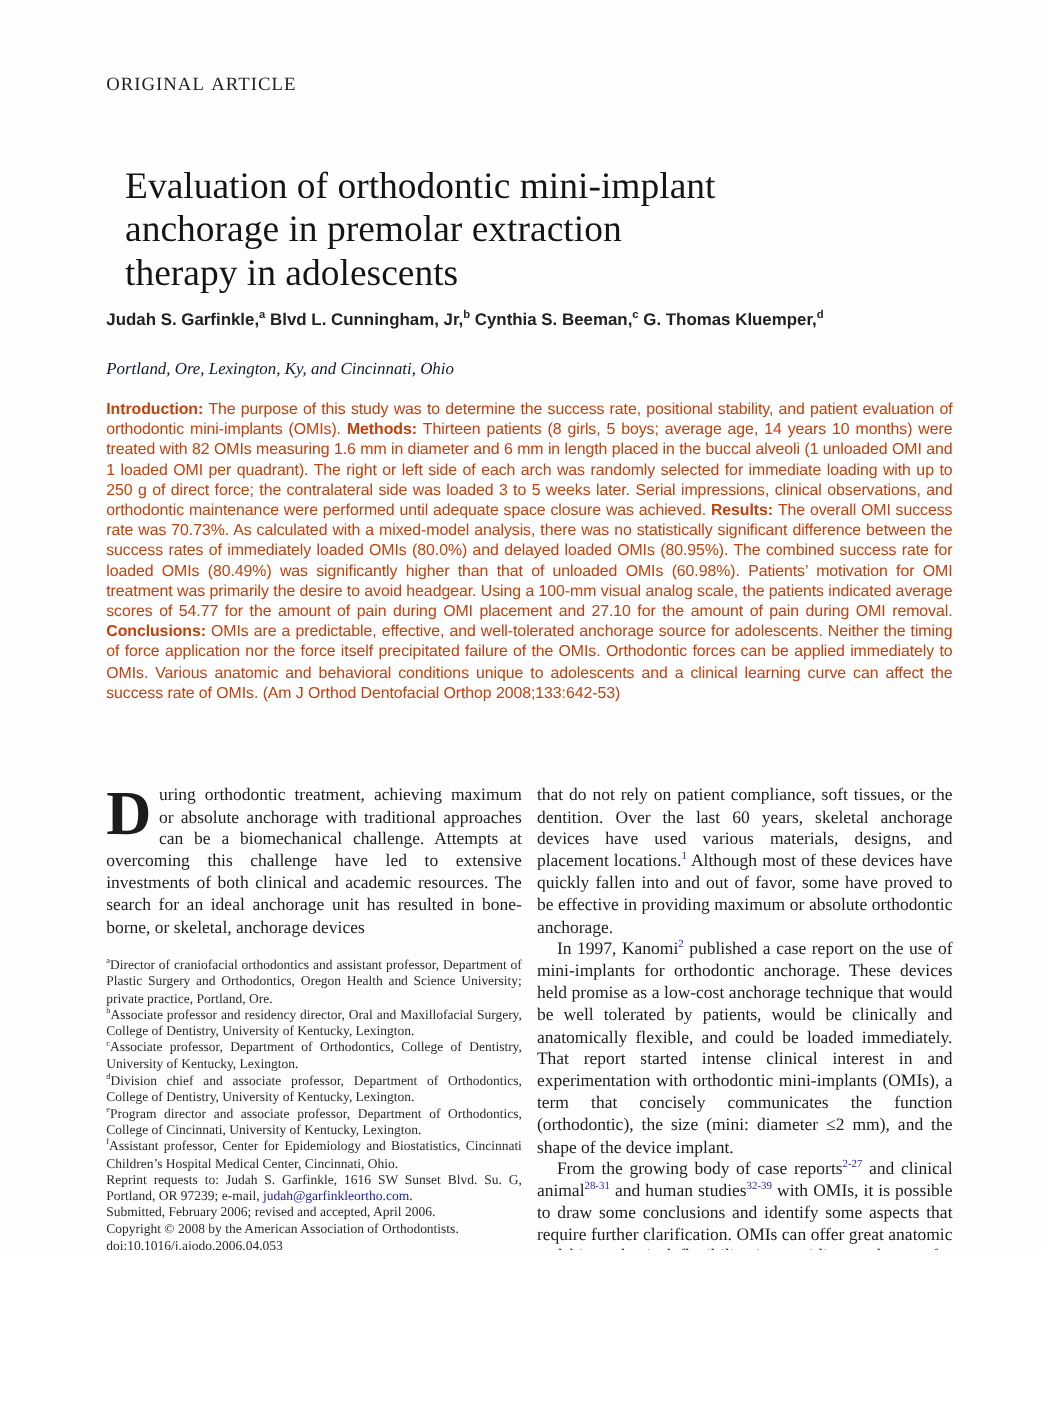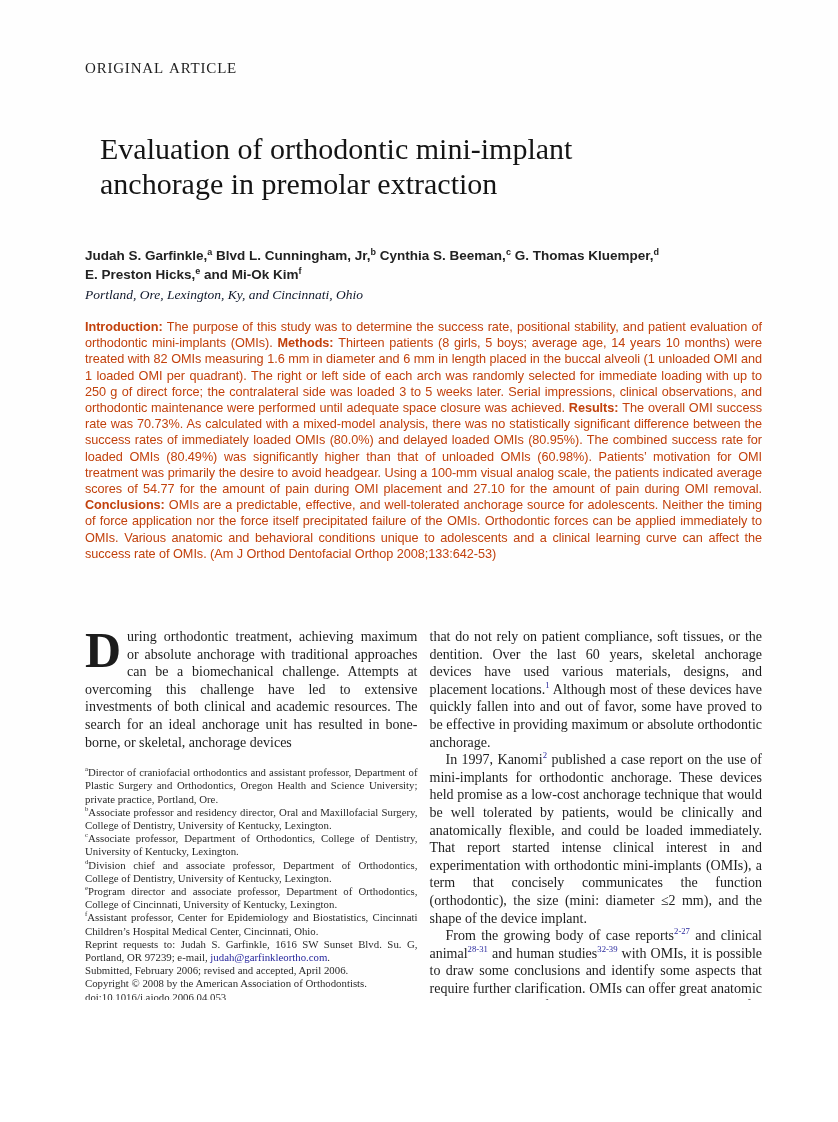--- a/index.html
+++ b/index.html
@@ -70,25 +70,25 @@
 </head>
 <body>
 
 <div class="page">
 
   <div class="eyebrow">ORIGINAL ARTICLE</div>
 
   <h1 class="title">
     <div>Evaluation of orthodontic mini-implant</div>
     <div>anchorage in premolar extraction</div>
+    <div>therapy in adolescents</div>
   </h1>
 
   <div class="authors">
     <div><span>Judah S. Garfinkle,</span><sup>a</sup><span> Blvd L. Cunningham, Jr,</span><sup>b</sup><span> Cynthia S. Beeman,</span><sup>c</sup><span> G. Thomas Kluemper,</span><sup>d</sup></div>
-    <div><span>E. Preston Hicks,</span><sup>e</sup><span> and Mi-Ok Kim</span><sup>f</sup></div>
   </div>
 
   <div class="location">Portland, Ore, Lexington, Ky, and Cincinnati, Ohio</div>
 
   <div class="abstract"><span class="b">Introduction: </span><span>The purpose of this study was to determine the success rate, positional stability, and patient evaluation of orthodontic mini-implants (OMIs). </span><span class="b">Methods: </span><span>Thirteen patients (8 girls, 5 boys; average age, 14 years 10 months) were treated with 82 OMIs measuring 1.6 mm in diameter and 6 mm in length placed in the buccal alveoli (1 unloaded OMI and 1 loaded OMI per quadrant). The right or left side of each arch was randomly selected for immediate loading with up to 250 g of direct force; the contralateral side was loaded 3 to 5 weeks later. Serial impressions, clinical observations, and orthodontic maintenance were performed until adequate space closure was achieved. </span><span class="b">Results: </span><span>The overall OMI success rate was 70.73%. As calculated with a mixed-model analysis, there was no statistically significant difference between the success rates of immediately loaded OMIs (80.0%) and delayed loaded OMIs (80.95%). The combined success rate for loaded OMIs (80.49%) was significantly higher than that of unloaded OMIs (60.98%). Patients’ motivation for OMI treatment was primarily the desire to avoid headgear. Using a 100-mm visual analog scale, the patients indicated average scores of 54.77 for the amount of pain during OMI placement and 27.10 for the amount of pain during OMI removal. </span><span class="b">Conclusions: </span><span>OMIs are a predictable, effective, and well-tolerated anchorage source for adolescents. Neither the timing of force application nor the force itself precipitated failure of the OMIs. Orthodontic forces can be applied immediately to OMIs. Various anatomic and behavioral conditions unique to adolescents and a clinical learning curve can affect the success rate of OMIs. (Am J Orthod Dentofacial Orthop 2008;133:642-53)</span></div>
 
   <div class="columns">
     <div class="col">
       <p class="bodytext"><span class="dropcap">D</span><span><span>uring orthodontic treatment, achieving maximum or absolute anchorage with traditional approaches can be a biomechanical challenge. Attempts at overcoming this challenge have led to extensive investments of both clinical and academic resources. The search for an ideal anchorage unit has resulted in bone-borne, or skeletal, anchorage devices</span></span></p>
       <div class="footnotes">

